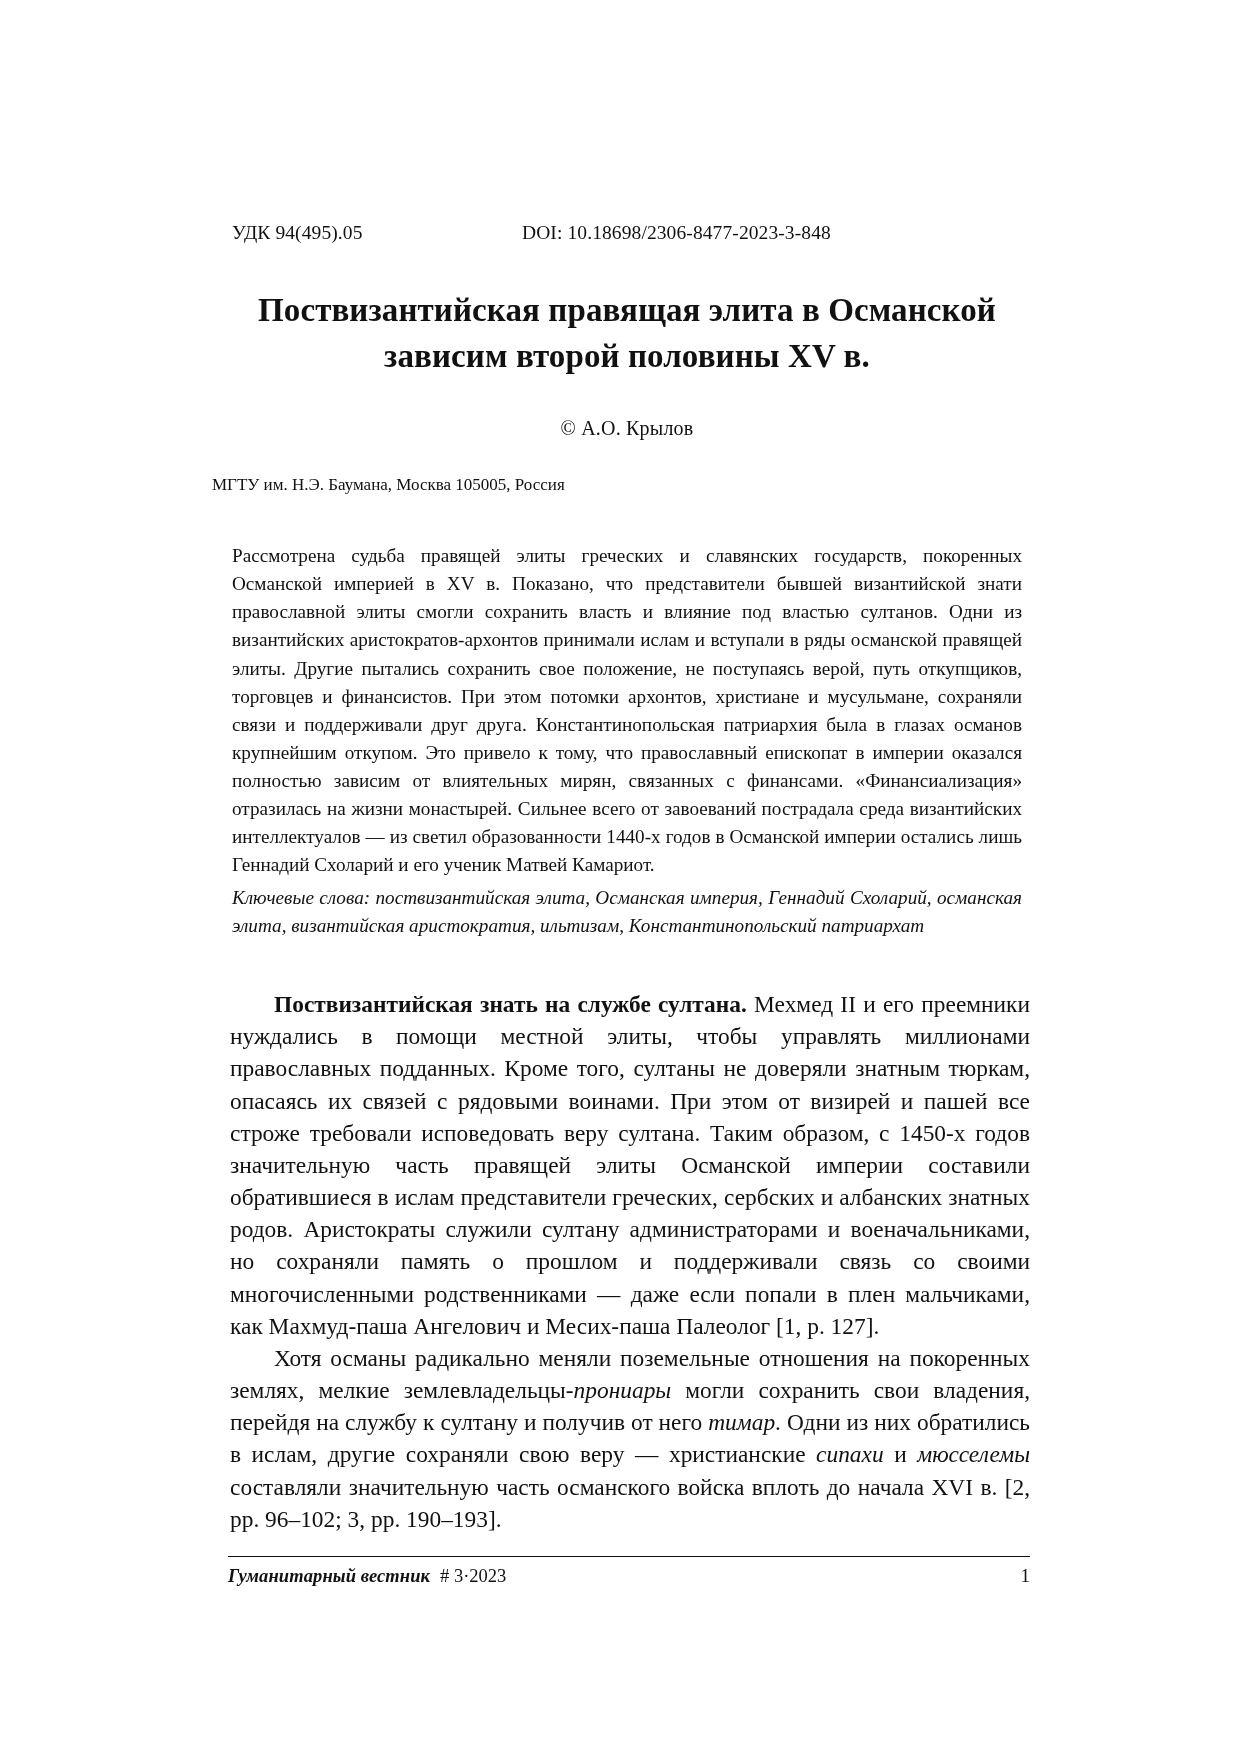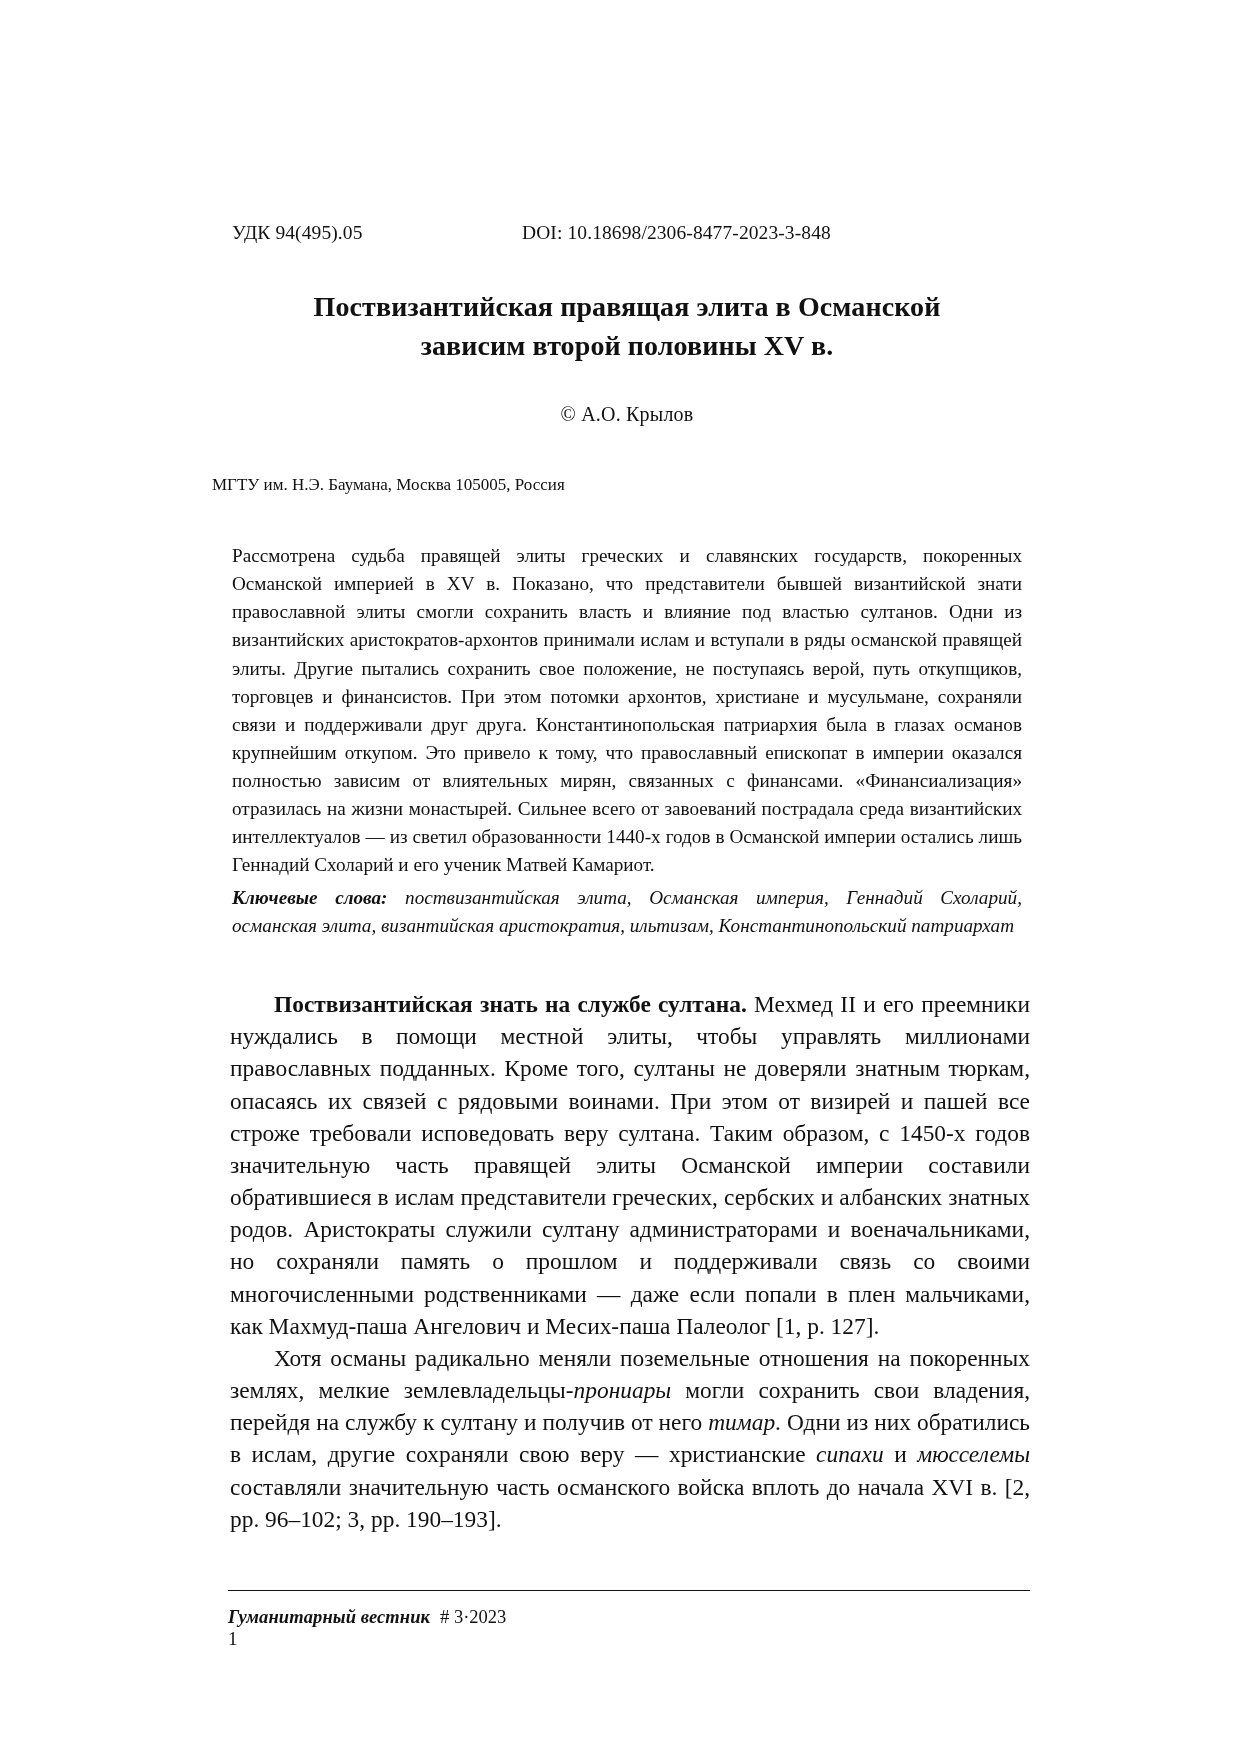--- a/index.html
+++ b/index.html
@@ -55,21 +55,21 @@
 
   
   .title-block {
     position: absolute;
     top: 288px;
     left: -20px;
     width: 830px;
     text-align: center;
   }
   .article-title {
-    font-size: 28px;
+    font-size: 33px;
     font-weight: bold;
     line-height: 1.38;
     margin: 0;
     letter-spacing: 0.1px;
   }
   .byline {
     margin: 0;
     padding-top: 38px;
     font-size: 20px;
     text-align: center;
@@ -106,21 +106,21 @@
     position: absolute;
     top: 884px;
     left: 0;
     width: 790px;
     font-style: italic;
     font-size: 19.2px;
     line-height: 1.465;
     text-align: justify;
   }
   .keywords .kw-label {
-    font-weight: bold;
+    font-weight: normal;
     font-style: italic;
   }
 
   
   .body-text {
     position: absolute;
     top: 988px;
     left: -2px;
     width: 800px;
     font-size: 23.4px;
@@ -134,29 +134,28 @@
   }
   .run-in-head {
     font-weight: bold;
   }
   .it { font-style: italic; }
 
   
   .footer {
     position: absolute;
     left: 228px;
-    top: 1590px;
+    top: 1556px;
     width: 802px;
     border-top: 1.6px solid #111111;
-    padding-top: 16px;
+    padding-top: 8px;
     font-size: 18.5px;
     display: flex;
     justify-content: space-between;
     align-items: baseline;
-    flex-direction: column;
   }
   .footer .journal {
     font-style: italic;
     font-weight: bold;
     letter-spacing: 0.1px;
   }
   .footer .issue {
     font-style: normal;
     font-weight: normal;
     margin-left: 10px;

